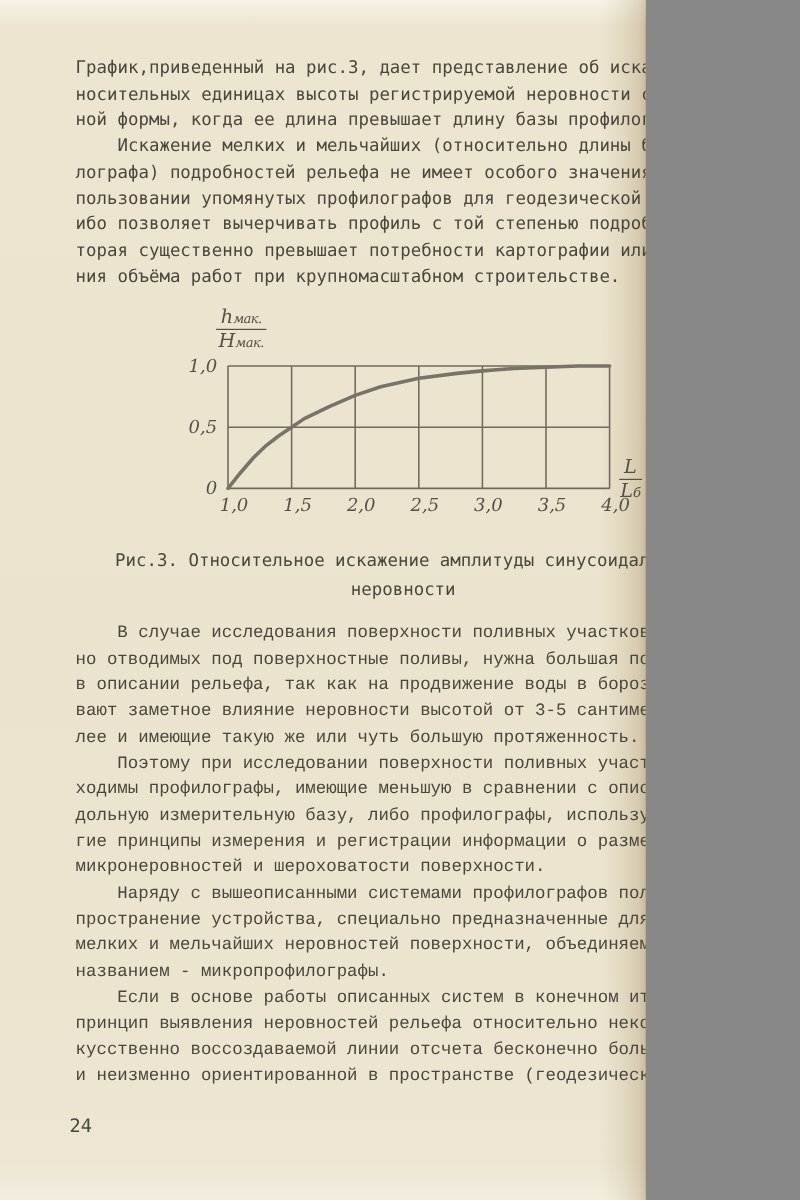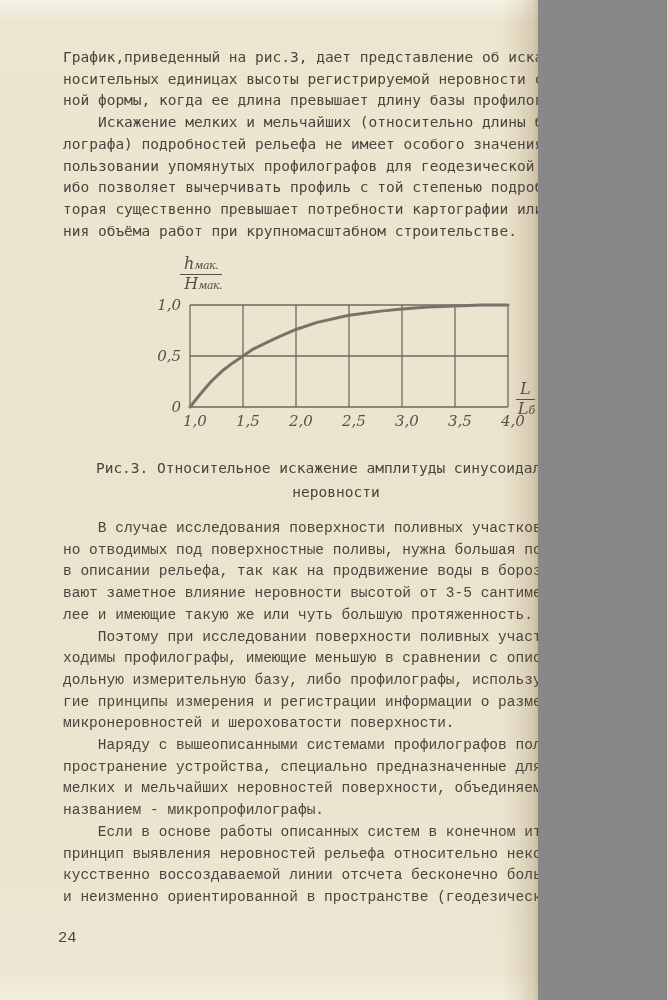--- a/index.html
+++ b/index.html
@@ -16,29 +16,29 @@
     position:absolute; white-space:pre;
     font-size:14.5px; line-height:21.7px; letter-spacing:0px;
   }
   .block1 { left:63px; top:47px; }
   .block2 { left:63px; top:518px;font-family:Liberation Mono, monospace; }
   .caption {
     position:absolute; left:40px; top:456px; width:592px;
     text-align:center; white-space:pre-line;
     font-size:14.5px; line-height:24px;
   }
-  .pagenum { position:absolute; left:58px; top:928px; font-size:15.5px;font-family:Liberation Mono, monospace; }
+  .pagenum { position:absolute; left:58px; top:928px; font-size:15.5px; }
   .figure { position:absolute; left:150px; top:255px; width:460px; height:195px; }
   .figure svg { position:absolute; left:0; top:0; }
   .figure svg text {
     font-family:"DejaVu Serif","Liberation Serif",serif;
     font-style:italic; font-size:15px; fill:#555147;
   }
   .frac {
-    position:absolute; text-align:right;
+    position:absolute; text-align:center;
     font-family:"DejaVu Serif","Liberation Serif",serif;
     font-style:italic; color:#555147; font-size:16px; line-height:1.05;
   }
   .frac .num { display:block; border-bottom:1.5px solid #555147; padding:0 4px 1px 4px; }
   .frac .den { display:block; padding-top:1px; }
   .frac .sub { font-size:11px; letter-spacing:-0.5px; }
   .ylabel-frac { left:30px; top:1px; }
   .xlabel-frac { left:366px; top:126px; }
   .speck { position:absolute; left:598px; top:961px; width:4px; height:3px;
            border-radius:50%; background:#7a7261; opacity:.55; }

